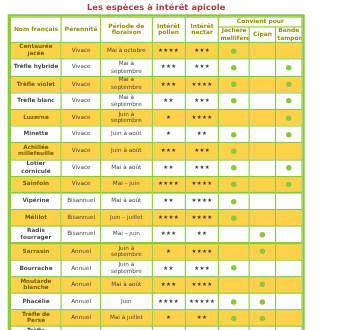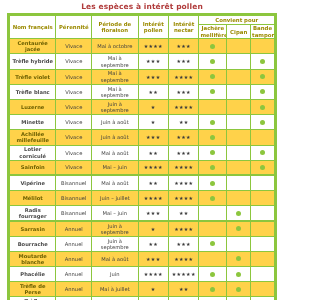--- a/index.html
+++ b/index.html
@@ -74,21 +74,21 @@
     width:5px;height:5px;
     border-radius:50%;
     background:#8cc63e;
     vertical-align:middle;
   }
   td.dotcell{ line-height:0; }
 </style>
 </head>
 <body>
 
-<div id="page-title">Les espèces à intérêt pollen</div>
+<div id="page-title">Les espèces à intérêt apicole</div>
 
 <div class="table-wrap">
   <table>
     <colgroup>
       <col class="c-nom">
         <col class="c-per">
         <col class="c-flo">
       <col class="c-pol">
         <col class="c-nec">
       <col class="c-jac">

